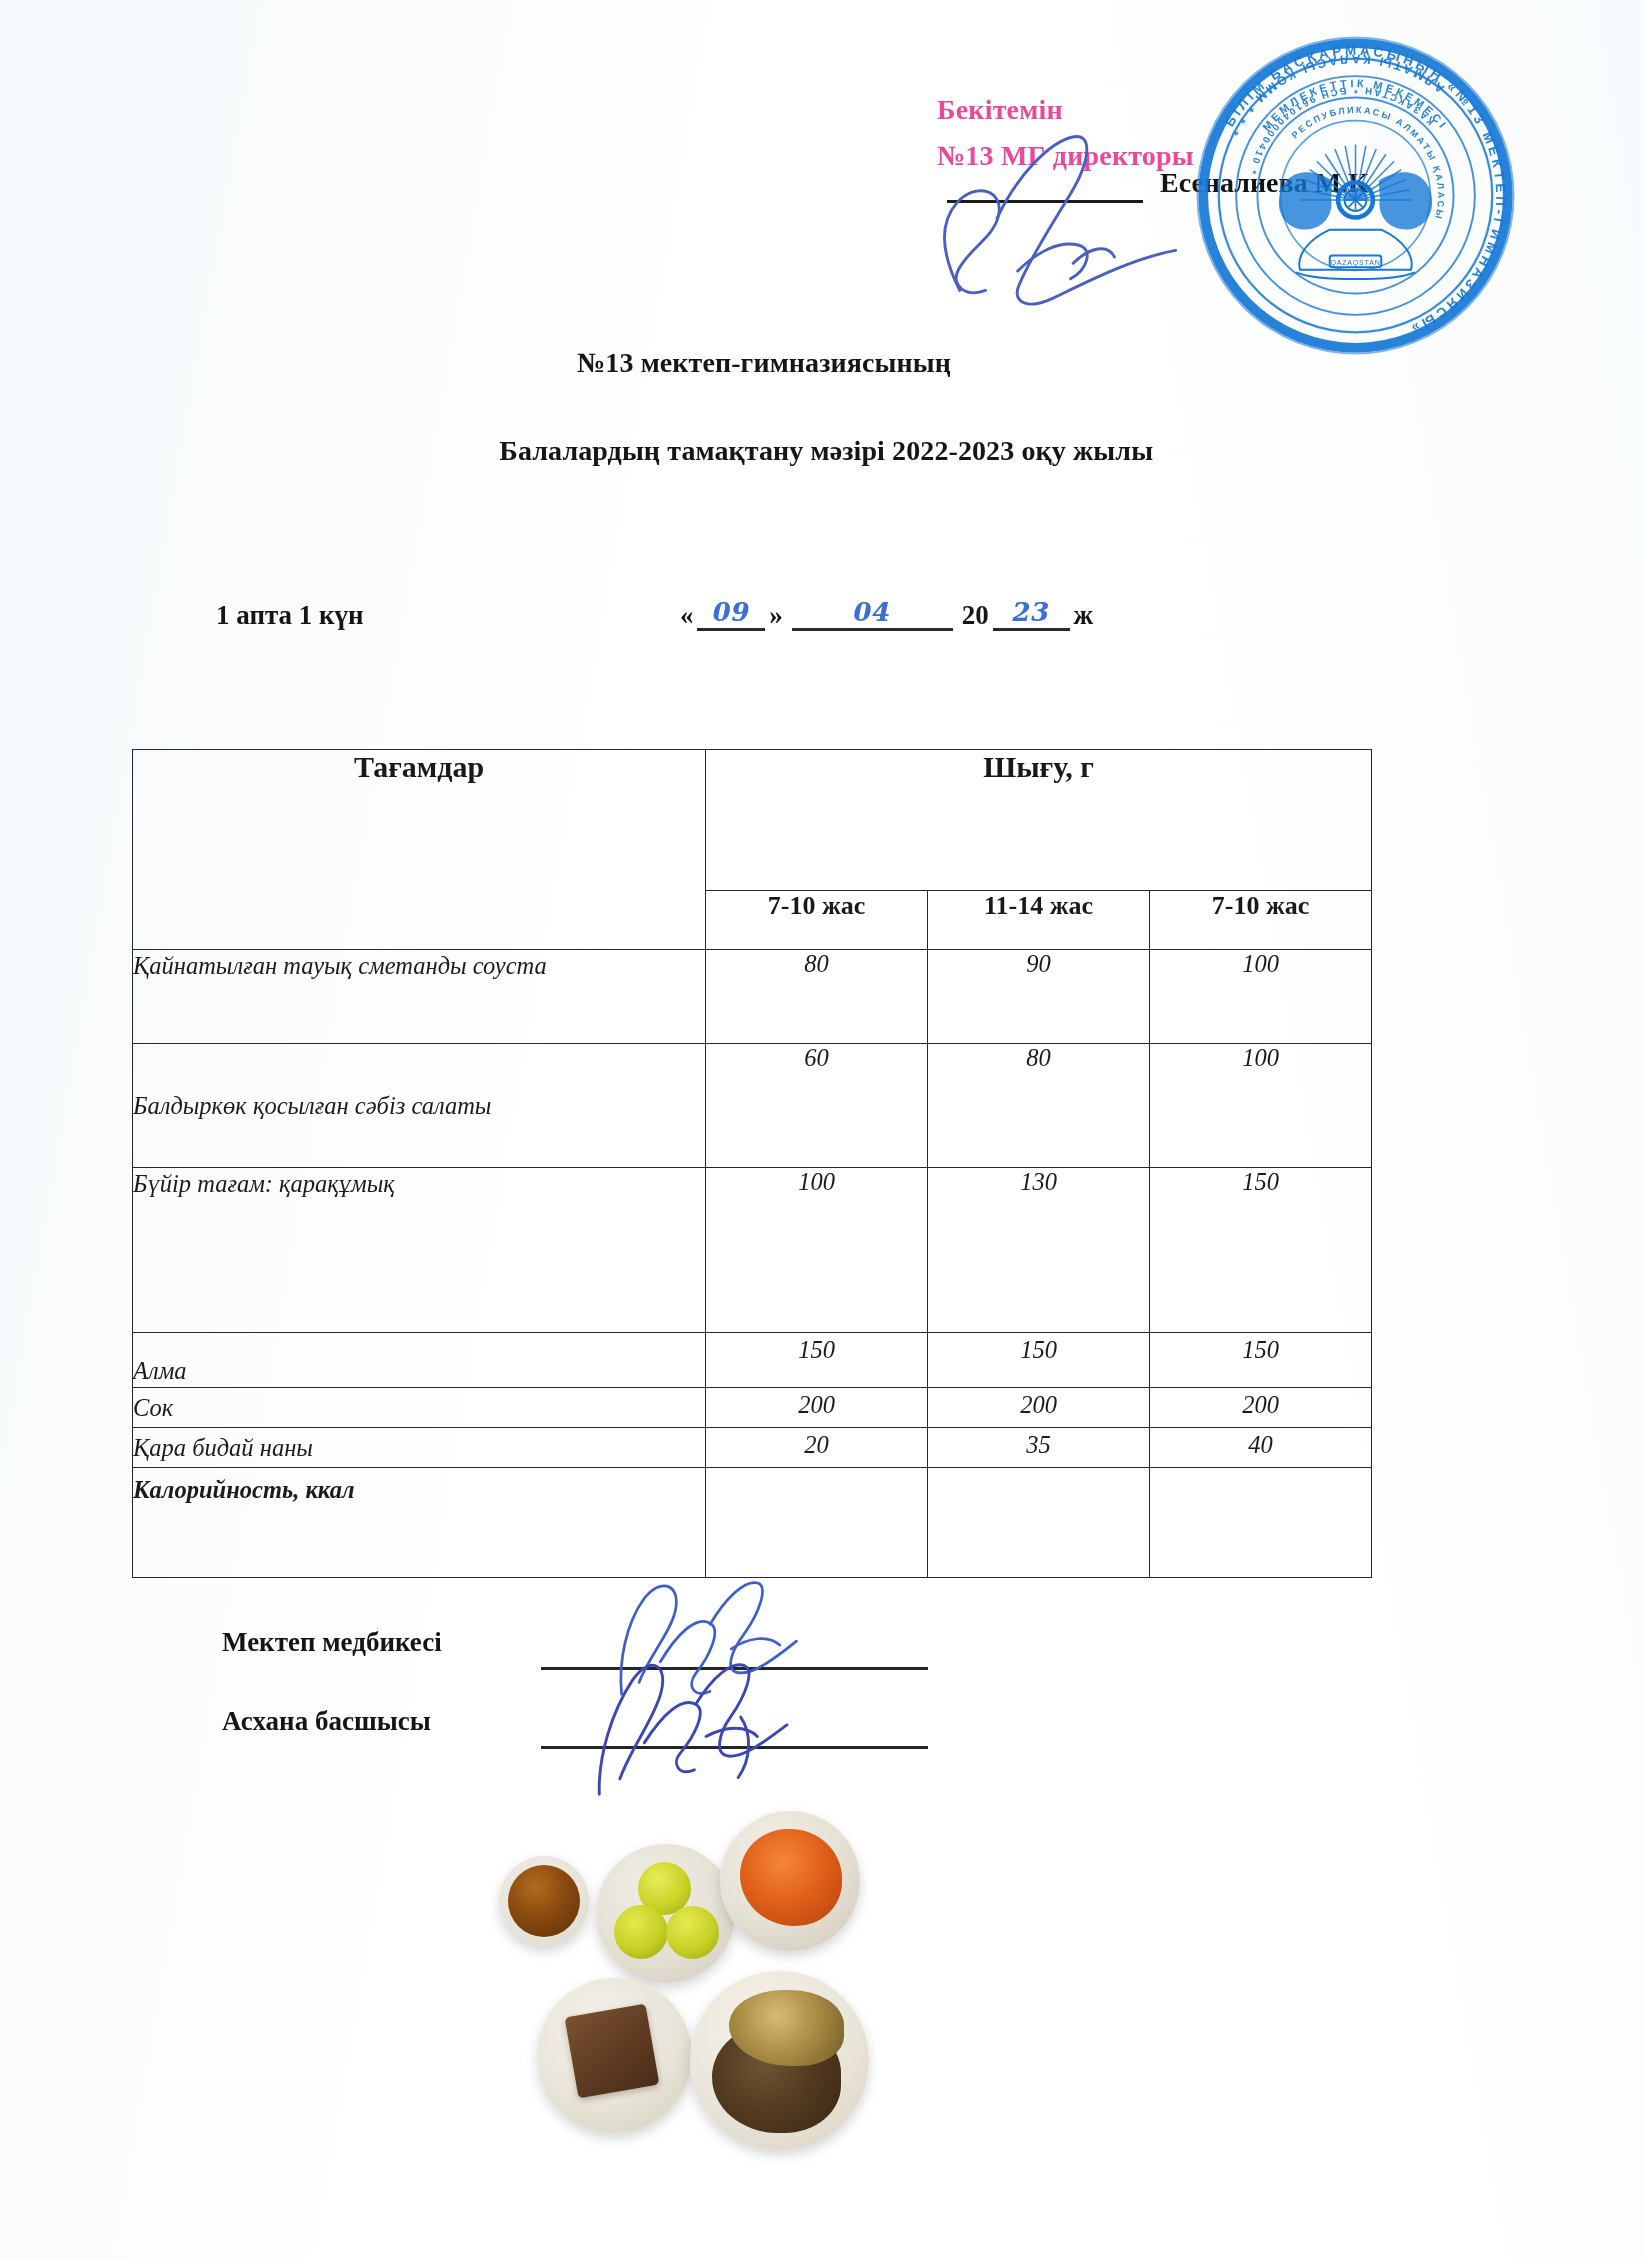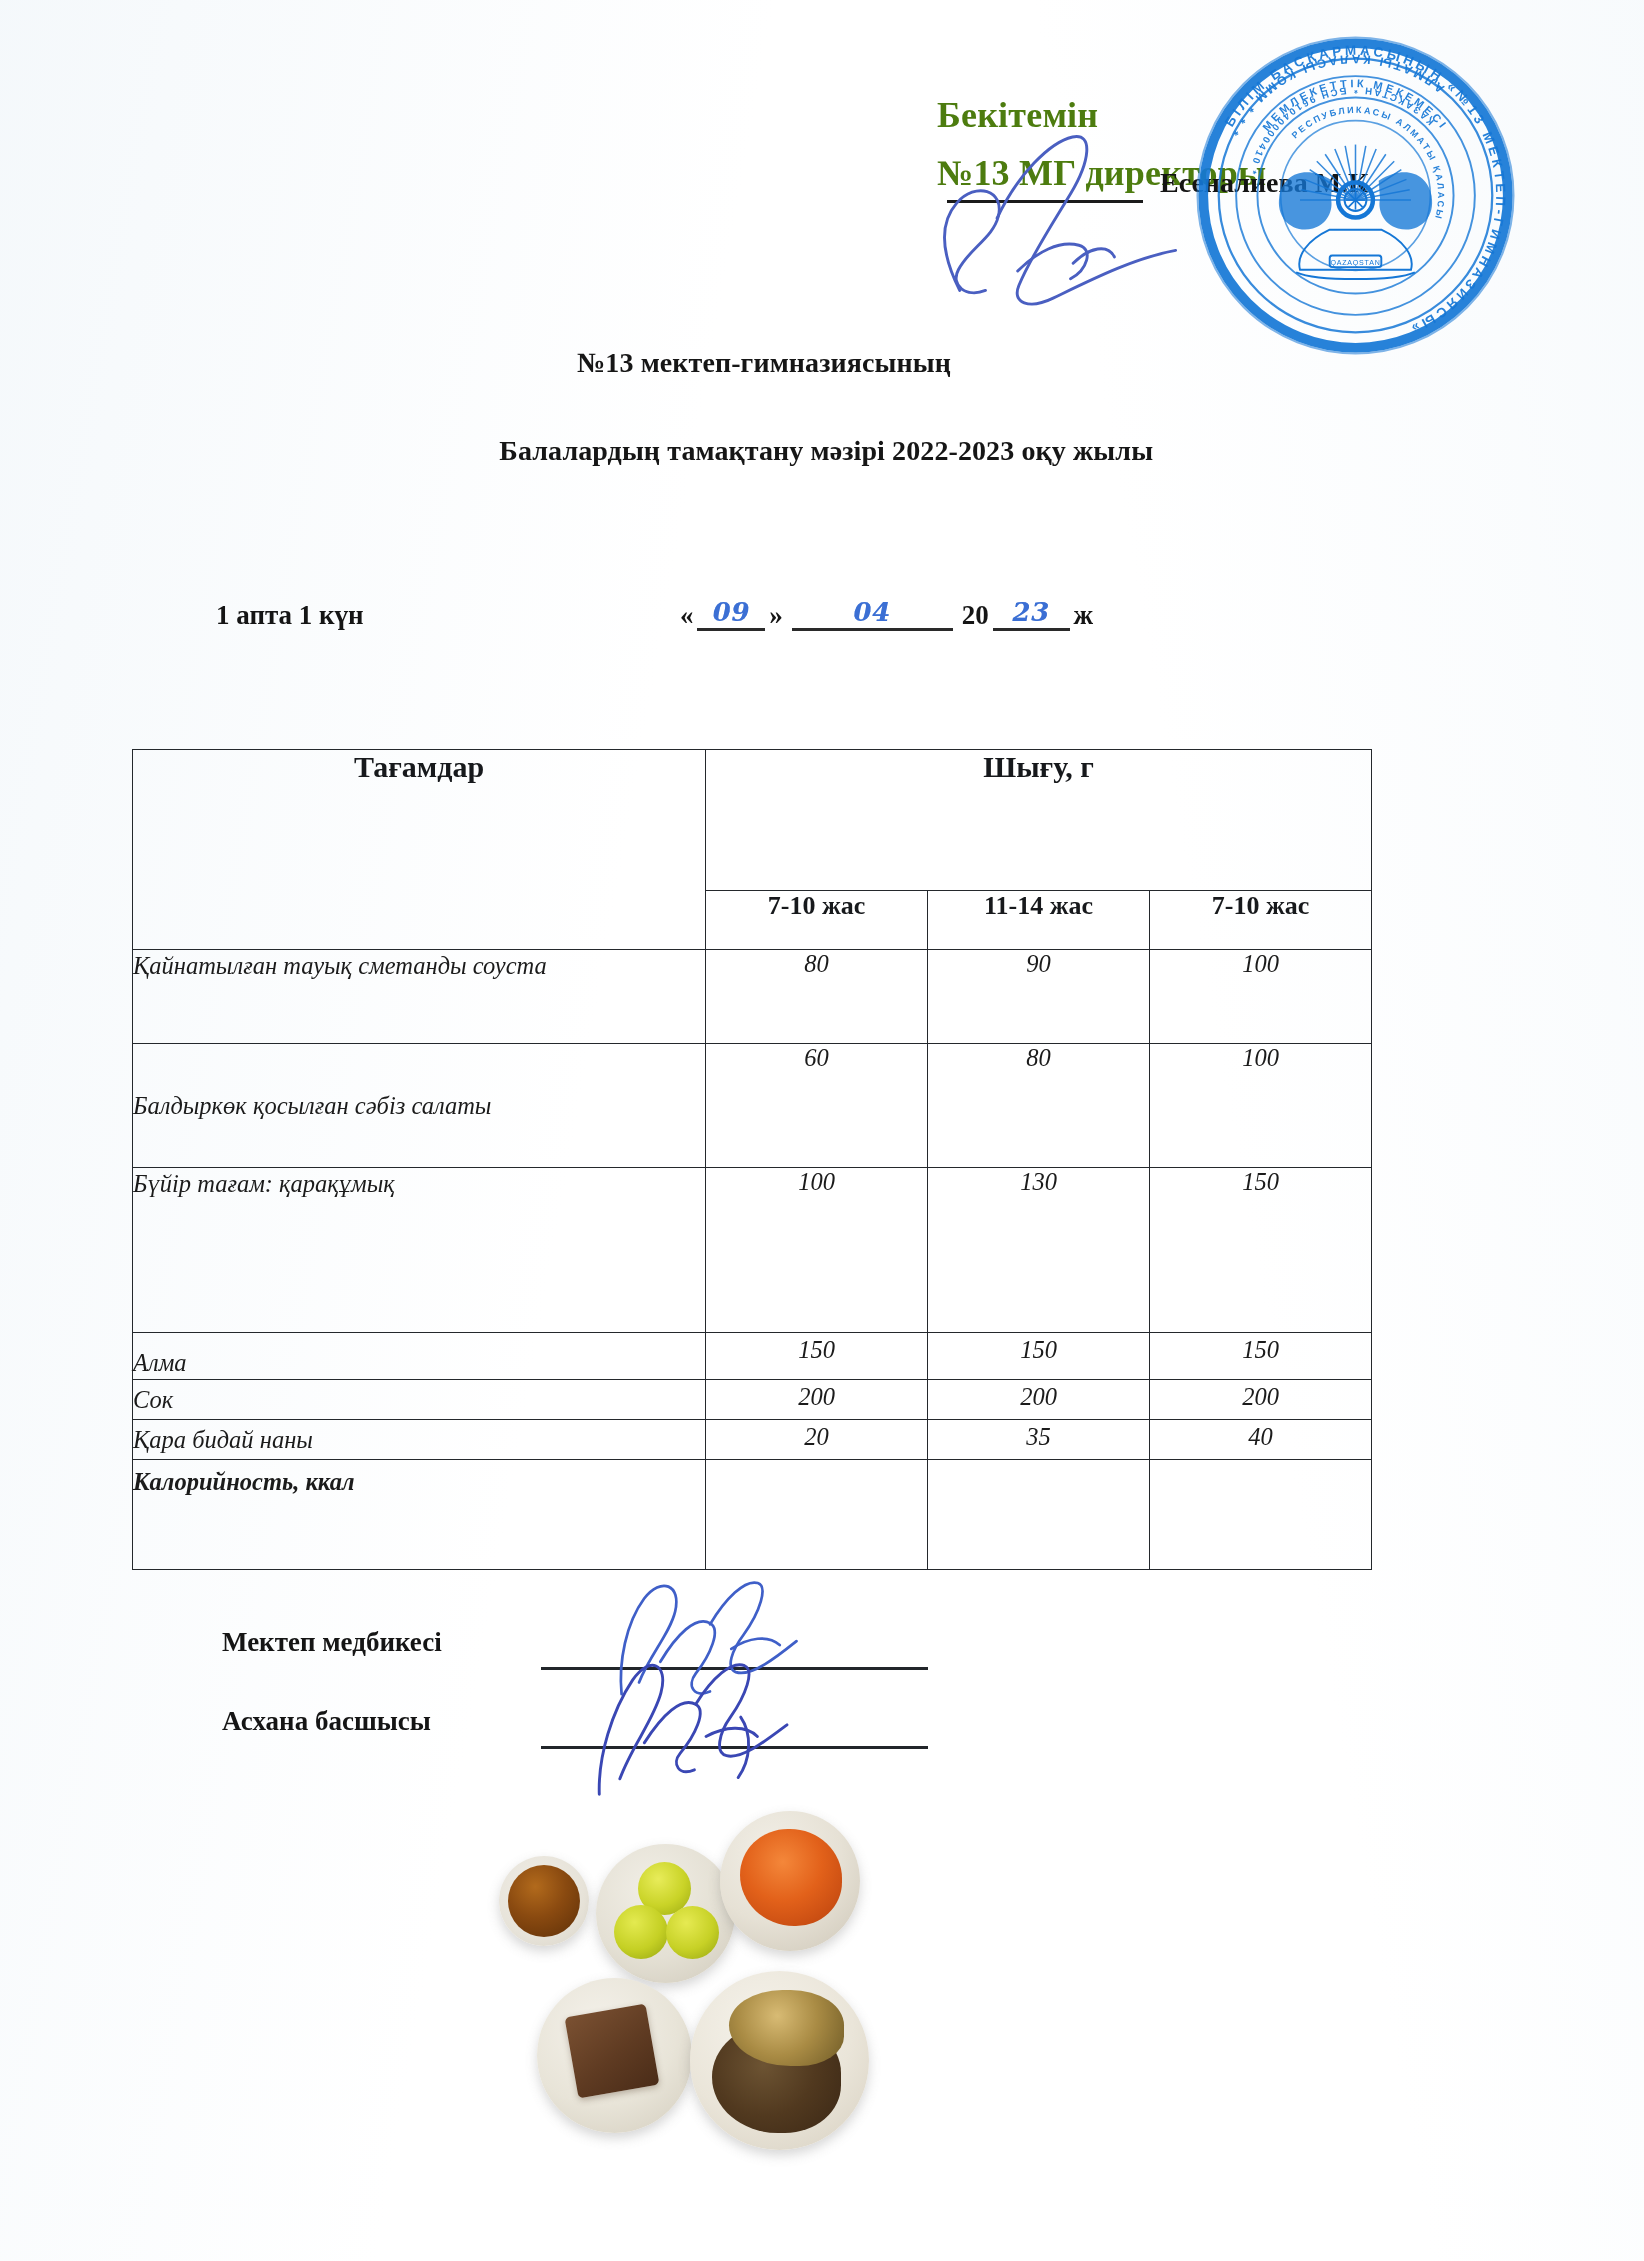--- a/index.html
+++ b/index.html
@@ -10,21 +10,21 @@
   }
   .page{position:absolute;inset:0;background:#ffffff;}
 
   
   .scan-tint{position:absolute;inset:0;background:
      linear-gradient(100deg, rgba(236,243,248,.55) 0%, rgba(255,255,255,0) 38%),
      linear-gradient(260deg, rgba(240,246,250,.5) 0%, rgba(255,255,255,0) 30%);
      pointer-events:none;}
 
   .hdr-block{position:absolute;left:937px;top:90px;width:528px;}
-  .hdr-line{font-weight:bold;font-size:36px;color:#4d7c0f;line-height:1.42;letter-spacing:0.2px;}
+  .hdr-line{font-weight:bold;font-size:28px;color:#ec4899;line-height:1.42;letter-spacing:0.2px;}
   .hdr-l2{margin-top:6.4px;}
   .hdr-rule{position:absolute;left:947px;top:200px;width:196px;height:2.6px;background:#1b1b1b;}
   .hdr-name{position:absolute;left:1160px;top:167px;font-weight:bold;font-size:28px;color:#141414;}
 
   .title1{position:absolute;left:0;right:0;top:347px;text-align:center;
           font-weight:bold;font-size:28px;color:#161616;letter-spacing:0.1px;}
   .title1 span{position:relative;left:-58px;}
   .title2{position:absolute;left:0;right:0;top:435px;text-align:center;
           font-weight:bold;font-size:28px;color:#161616;letter-spacing:0.1px;}
   .title2 span{position:relative;left:-19.3px;margin-left:47px;}
@@ -255,21 +255,21 @@
       </tr>
 
       <tr class="r-tall3">
         <td class="dish">Бүйір тағам: қарақұмық</td>
         <td class="val">100</td>
         <td class="val">130</td>
         <td class="val">150</td>
       </tr>
 
       <tr class="r-norm">
-        <td class="dish" style="padding-top:14px">Алма</td>
+        <td class="dish" style="padding-top:22px">Алма</td>
         <td class="val" style="padding-top:2.6px">150</td>
         <td class="val" style="padding-top:2.6px">150</td>
         <td class="val" style="padding-top:2.6px">150</td>
       </tr>
 
       <tr class="r-norm">
         <td class="dish" style="padding-top:3.9px">Сок</td>
         <td class="val" style="padding-top:2.6px">200</td>
         <td class="val" style="padding-top:2.6px">200</td>
         <td class="val" style="padding-top:2.6px">200</td>

